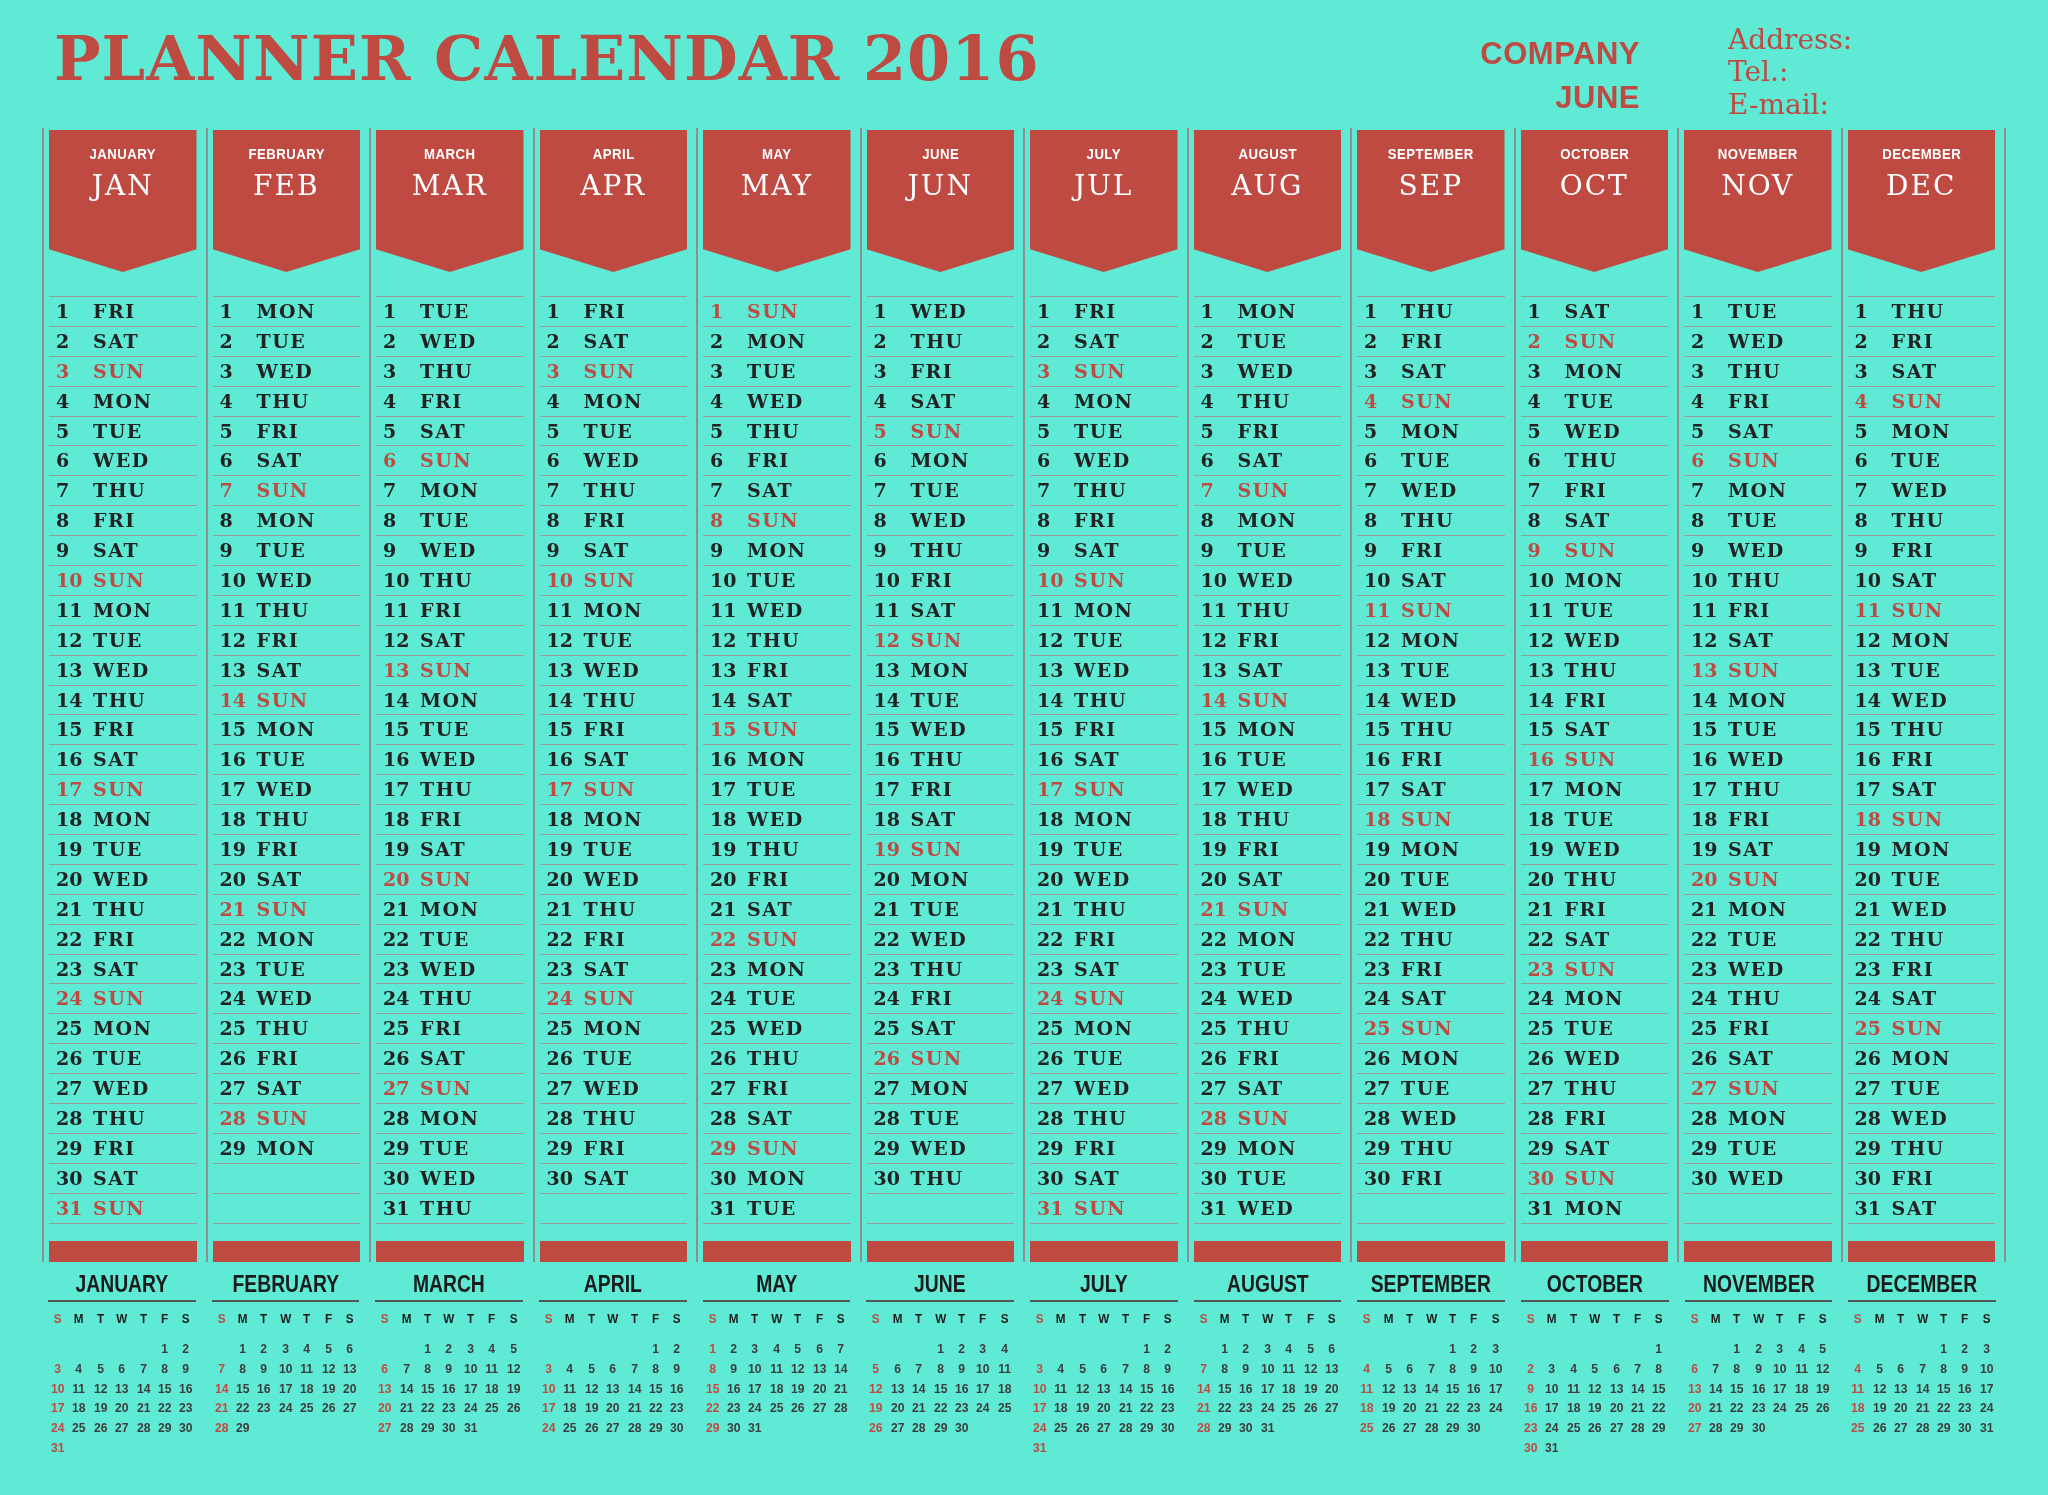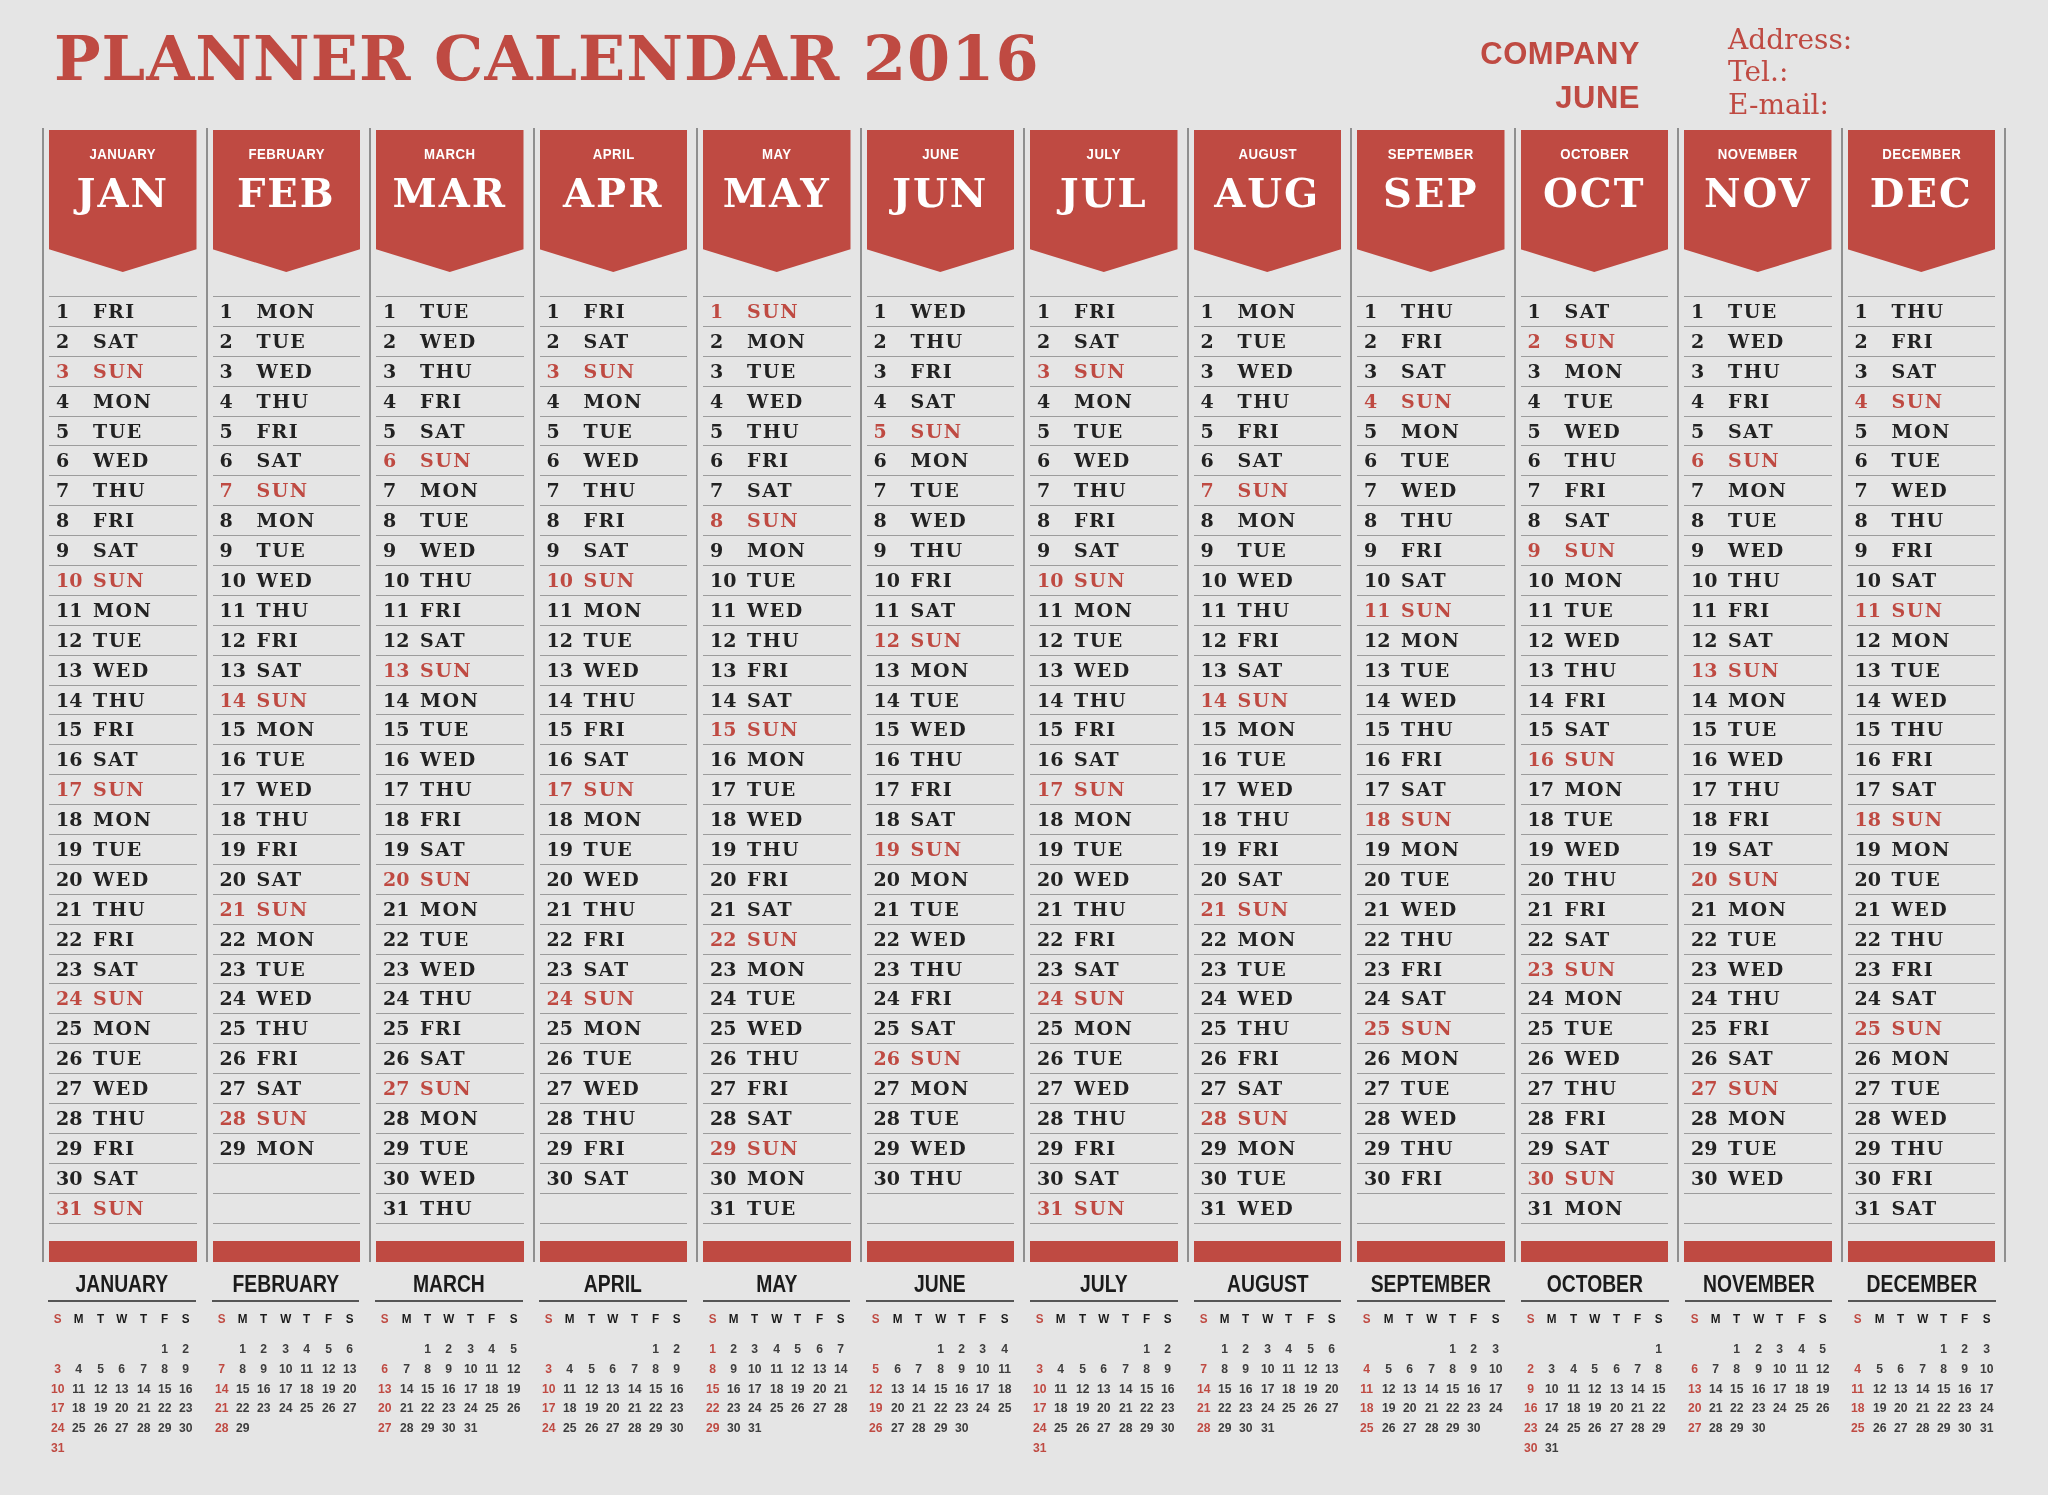--- a/index.html
+++ b/index.html
@@ -1,16 +1,16 @@
 <!DOCTYPE html>
 <html><head>
 <meta charset="utf-8">
 <style>
   html,body{margin:0;padding:0;background:#fff;}
-  .page{position:relative;width:2048px;height:1495px;background:#e5e5e5;
+  .page{position:relative;width:2048px;height:1495px;background:#5eead4;
         font-family:"DejaVu Serif",serif;overflow:hidden;}
 
   
   .title{position:absolute;left:54px;top:22px;margin:0;
          font-family:"DejaVu Serif",serif;font-weight:bold;font-size:62px;
          letter-spacing:1px;color:var(--accent);}
   .company{position:absolute;left:1416px;top:32px;width:224px;text-align:right;
            font-family:"Liberation Sans",sans-serif;font-weight:bold;font-size:31px;
            line-height:1.42;letter-spacing:.5px;color:var(--accent);}
   .contacts{position:absolute;left:1728px;top:24px;font-size:28px;line-height:1.16;
@@ -19,21 +19,21 @@
   
   .cols{position:absolute;left:42px;top:128px;width:1964px;height:1134px;
         display:flex;border-right:2px solid var(--line-v);box-sizing:border-box;}
   .month-col{flex:1 1 0;min-width:0;border-left:2px solid var(--line-v);
              padding:2px 9px 0 5px;display:flex;flex-direction:column;box-sizing:border-box;}
   .banner{flex:none;height:142px;background:var(--accent);color:#fff;text-align:center;
           padding-top:15px;box-sizing:border-box;
           clip-path:polygon(0 0,100% 0,100% 84%,50% 100%,0 84%);}
   .banner-month{font-family:"Liberation Sans",sans-serif;font-weight:bold;font-size:15px;
                 letter-spacing:.5px;transform:scaleX(.88);}
-  .banner-abbr{font-size:40px;font-weight:bold;letter-spacing:2px;margin-top:7px;}
+  .banner-abbr{font-size:28px;font-weight:normal;letter-spacing:2px;margin-top:7px;}
   .day-rows{flex:none;margin-top:24px;border-top:1px solid var(--line-h);font-weight:bold;}
   .day-row{height:28.9px;line-height:28.9px;border-bottom:1px solid var(--line-h);
            font-size:19px;color:var(--day-text);padding-left:7px;white-space:nowrap;
            overflow:hidden;}
   .day-num{display:inline-block;width:26px;}
   .day-name{margin-left:11px;letter-spacing:1.5px;}
   .day-row.sunday{color:var(--accent);}
   .red-bar{flex:none;margin-top:auto;height:21px;background:var(--accent);}
 
   

